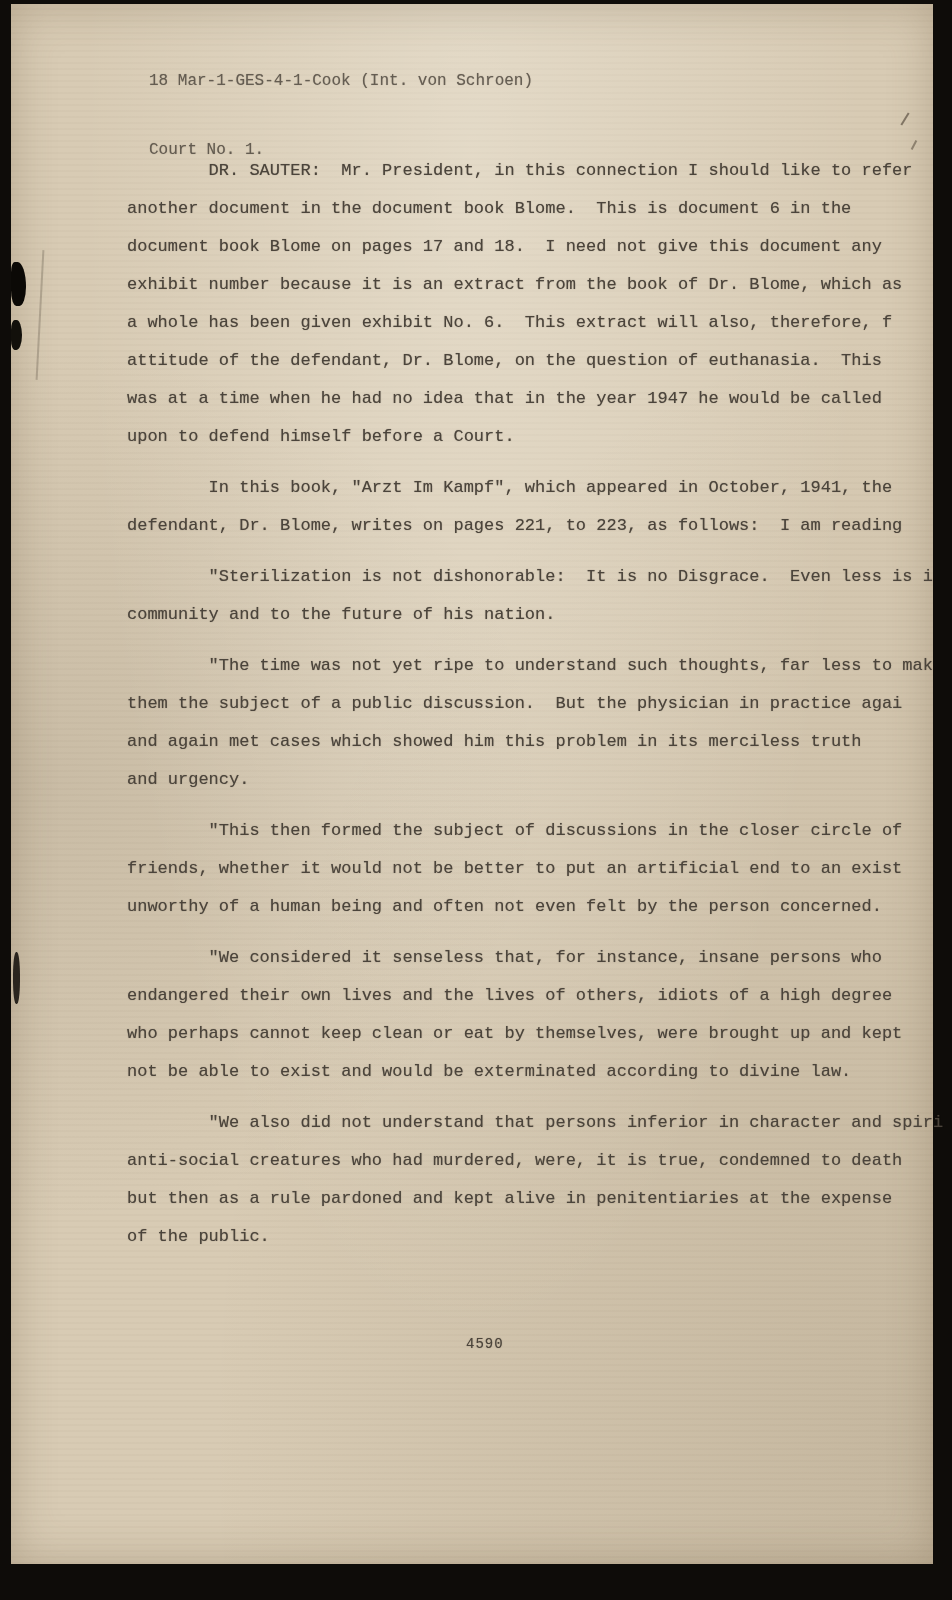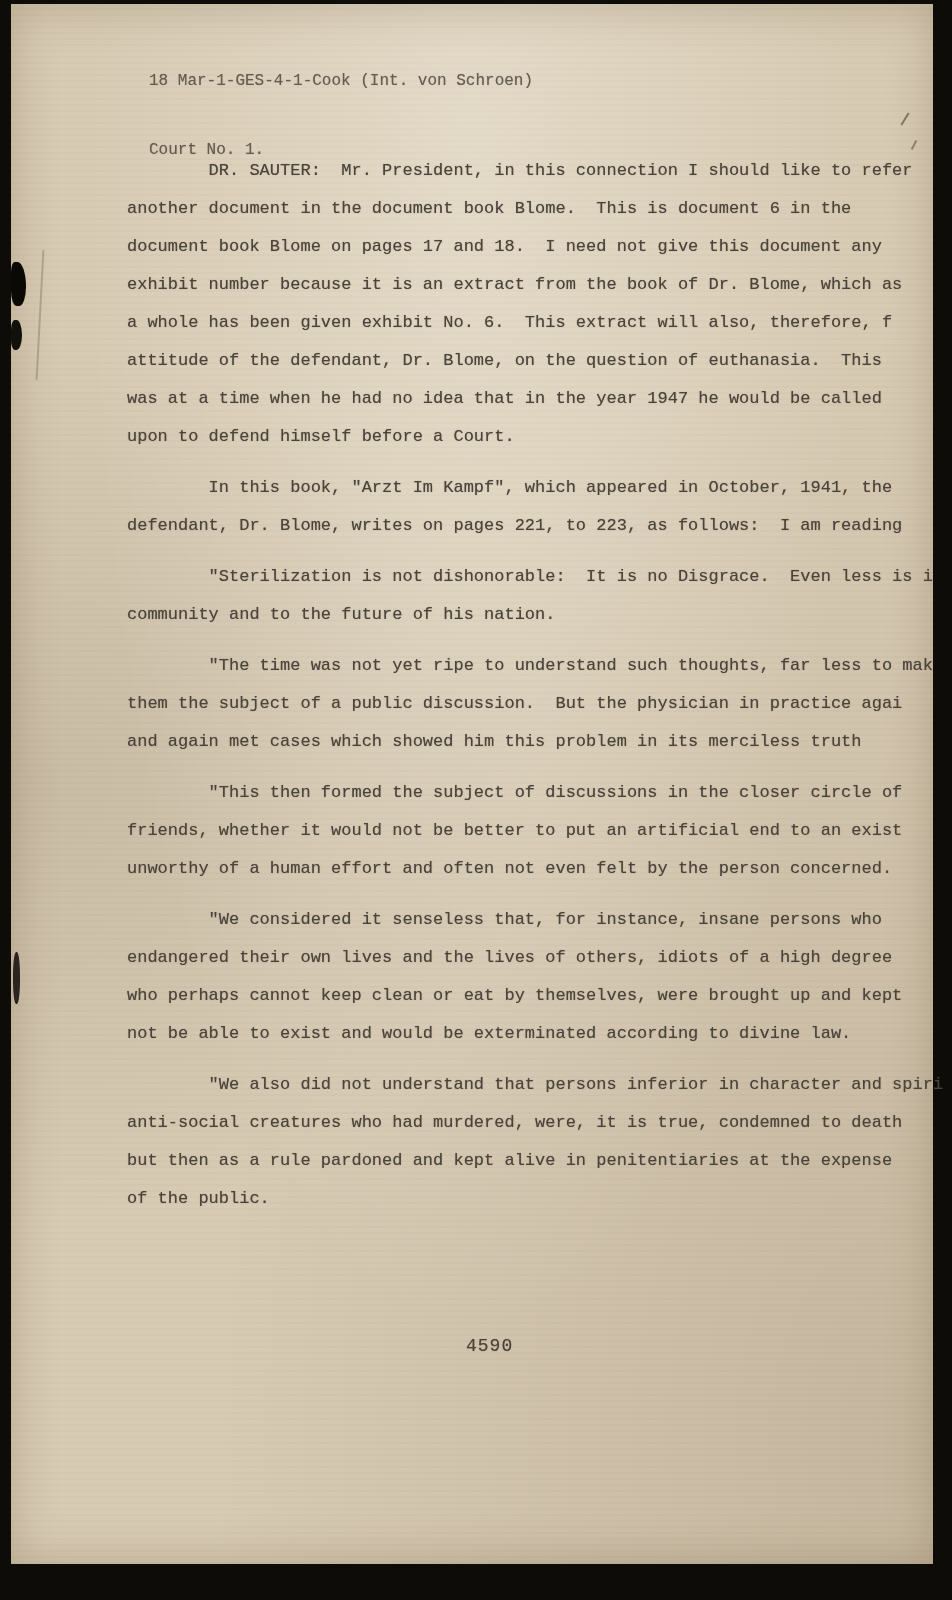--- a/index.html
+++ b/index.html
@@ -51,21 +51,21 @@
     line-height: 38px;
     margin-left: 16px;
   }
   .para { margin: 0 0 13px 0; }
   .line { white-space: pre; }
   .line.first { padding-left: 8ch; }
   .page-number {
     position: absolute;
     left: 455px;
     top: 1332px;
-    font-size: 18px;
+    font-size: 14px;
     letter-spacing: 1px;
   }
   
   .stain-a {
     position: absolute; left: 0px; top: 258px;
     width: 15px; height: 44px;
     background: #0b0906; border-radius: 30% 70% 55% 45%;
   }
   .stain-b {
     position: absolute; left: 0px; top: 316px;
@@ -131,25 +131,26 @@
           <div class="line">defendant, Dr. Blome, writes on pages 221, to 223, as follows:  I am reading</div>
         </div>
         <div class="para">
           <div class="line first">"Sterilization is not dishonorable:  It is no Disgrace.  Even less is i</div>
           <div class="line">community and to the future of his nation.</div>
         </div>
         <div class="para">
           <div class="line first">"The time was not yet ripe to understand such thoughts, far less to mak</div>
           <div class="line">them the subject of a public discussion.  But the physician in practice agai</div>
           <div class="line">and again met cases which showed him this problem in its merciless truth</div>
+          <div class="line">and urgency.</div>
         </div>
         <div class="para">
           <div class="line first">"This then formed the subject of discussions in the closer circle of</div>
           <div class="line">friends, whether it would not be better to put an artificial end to an exist</div>
-          <div class="line">unworthy of a human effort and often not even felt by the person concerned.</div>
+          <div class="line">unworthy of a human being and often not even felt by the person concerned.</div>
         </div>
         <div class="para">
           <div class="line first">"We considered it senseless that, for instance, insane persons who</div>
           <div class="line">endangered their own lives and the lives of others, idiots of a high degree</div>
           <div class="line">who perhaps cannot keep clean or eat by themselves, were brought up and kept</div>
           <div class="line">not be able to exist and would be exterminated according to divine law.</div>
         </div>
         <div class="para">
           <div class="line first">"We also did not understand that persons inferior in character and spiri</div>
           <div class="line">anti-social creatures who had murdered, were, it is true, condemned to death</div>

